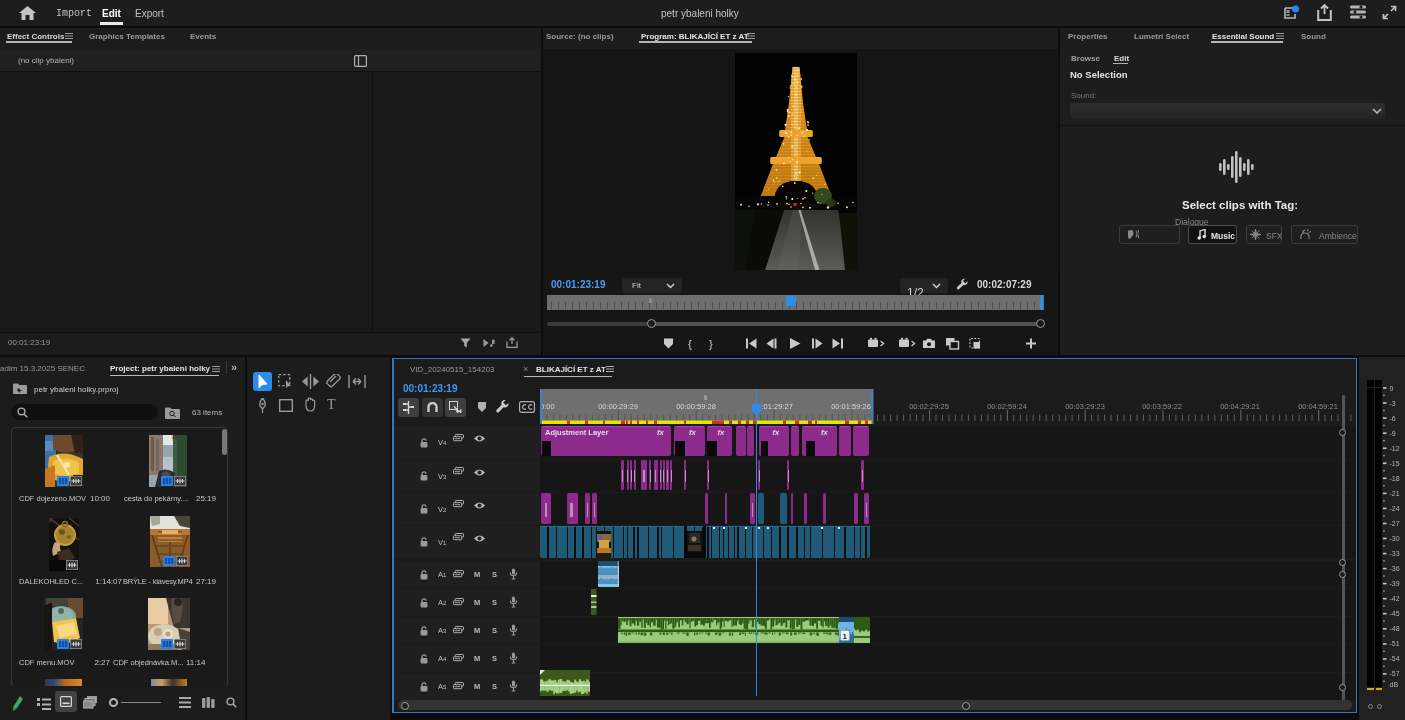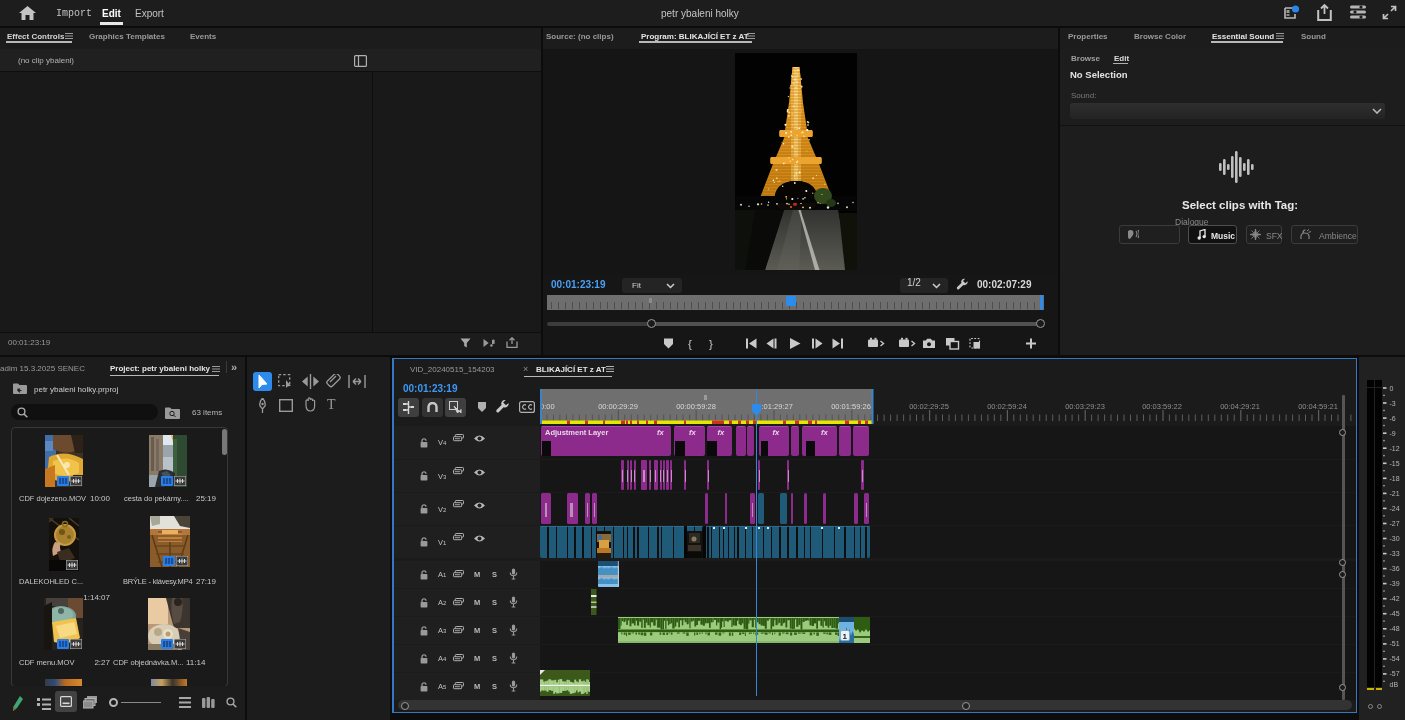--- a/index.html
+++ b/index.html
@@ -261,21 +261,21 @@
       <circle cx="52" cy="150.6" r="0.9" fill="#ffd890"></circle>
       <circle cx="68" cy="154.4" r="0.8" fill="#ffe8b0"></circle>
     </svg>
 <div class="txt" style="left:551px;top:279px;font-size:10px;color:#4aa0f5;font-weight:bold;">00:01:23:19</div>
 <div class="ab" style="left:622px;top:277.5px;width:60px;height:15px;background:#242424;border-radius:3px;"></div>
 <div class="txt" style="left:632px;top:281px;font-size:8px;color:#d0d0d0;font-weight:normal;">Fit</div>
 <svg class="ab" style="left:666px;top:282.5px;" width="9" height="6" viewBox="0 0 9 6">
       <path d="M1 1 L4.5 4.5 L8 1" stroke="#cecece" stroke-width="1.5" fill="none"></path>
     </svg>
 <div class="ab" style="left:900px;top:277.5px;width:48px;height:15px;background:#242424;border-radius:3px;"></div>
-<div class="txt" style="left:907px;top:277px;font-size:10px;color:#d0d0d0;font-weight:normal;">1/2</div>
+<div class="txt" style="left:907px;top:286px;font-size:12px;color:#d0d0d0;font-weight:normal;">1/2</div>
 <svg class="ab" style="left:932px;top:282.5px;" width="9" height="6" viewBox="0 0 9 6">
       <path d="M1 1 L4.5 4.5 L8 1" stroke="#cecece" stroke-width="1.5" fill="none"></path>
     </svg>
 <svg class="ab" style="left:956px;top:278px;" width="13" height="13" viewBox="0 0 13 13">
 <path d="M11.6 3.2 a3.2 3.2 0 0 1 -4.3 3.7 L3.2 11.1 a1.4 1.4 0 0 1 -2-2 L5.4 5.1 a3.2 3.2 0 0 1 3.7-4.3 L7 2.9 l2.4 2.4 Z" fill="#c8c8c8"></path>
     </svg>
 <div class="txt" style="left:977px;top:279px;font-size:10px;color:#d8d8d8;font-weight:bold;">00:02:07:29</div>
 <svg class="ab" style="left:547px;top:295px;" width="497" height="15" viewBox="0 0 497 15">
 <rect width="497" height="15" fill="#6e6e6e"></rect>
       <rect x="4" y="7" width="1" height="7" fill="#4e4e4e"></rect>
@@ -389,21 +389,21 @@
       </g>
 <g stroke="#c9c9c9" stroke-width="1.1" fill="none">
         <rect x="310" y="1.5" width="9.5" height="9.5" rx="1" stroke-dasharray="1.8 1.5"></rect>
         <rect x="313.5" y="5" width="6.5" height="6.5" fill="#c9c9c9" stroke="none"></rect>
       </g>
 <path d="M371 1.5 v10 M366 6.5 h10" stroke="#c9c9c9" stroke-width="2"></path>
     </svg>
 <div class="ab" style="left:1060px;top:28px;width:345px;height:327px;background:#1d1d1d;"></div>
 <div class="ab" style="left:1060px;top:28px;width:345px;height:21px;background:#1c1c1c;"></div>
 <div class="txt" style="left:1068px;top:31.5px;font-size:8px;color:#9a9a9a;font-weight:bold;">Properties</div>
-<div class="txt" style="left:1134px;top:31.5px;font-size:8px;color:#9a9a9a;font-weight:bold;">Browse Color</div>
+<div class="txt" style="left:1134px;top:31.5px;font-size:8px;color:#9a9a9a;font-weight:bold;">Lumetri Select</div>
 <div class="txt" style="left:1212px;top:31.5px;font-size:8px;color:#e4e4e4;font-weight:bold;">Essential Sound</div>
 <svg class="ab" style="left:1276px;top:33px;" width="8" height="6" viewBox="0 0 8 6">
       <path d="M0 0.5 H8 M0 3 H8 M0 5.5 H8" stroke="#9a9a9a" stroke-width="1.1"></path>
     </svg>
 <div class="txt" style="left:1301px;top:31.5px;font-size:8px;color:#9a9a9a;font-weight:bold;">Sound</div>
 <div class="ab" style="left:1211px;top:41px;width:72px;height:2px;background:#b8b8b8;"></div>
 <div class="txt" style="left:1071px;top:53.5px;font-size:8px;color:#9f9f9f;font-weight:bold;">Browse</div>
 <div class="txt" style="left:1114px;top:53.5px;font-size:8px;color:#dcdcdc;font-weight:bold;">Edit</div>
 <div class="ab" style="left:1113px;top:62.5px;width:15px;height:1.5px;background:#b0b0b0;"></div>
 <div class="txt" style="left:1070px;top:69px;font-size:9.5px;color:#e2e2e2;font-weight:bold;">No Selection</div>
@@ -537,21 +537,21 @@
 <circle cx="16" cy="6" r="2.5" fill="none" stroke="#8a6a20" stroke-width="1.5"></circle>
 <path d="M6 24 Q2 30 4 38 L12 34 Q10 28 12 25 Z" fill="#caa080"></path>
 <path d="M8 34 L20 30 L26 40 L12 46 Z" fill="#3a2c1e"></path>
 <rect x="0" y="42" width="30" height="11" fill="#0a0806"></rect>
     </svg>
 <svg class="ab" style="left:66px;top:560px;" width="12" height="10" viewBox="0 0 12 10">
       <rect width="12" height="10" rx="1" fill="#3a3a3a" stroke="#b8b8b8" stroke-width="1"></rect>
       <path d="M1.5 5 h9 M3.5 3 v4 M6 2.5 v5 M8.5 3 v4" stroke="#d8d8d8" stroke-width="1"></path>
     </svg>
 <div class="txt" style="left:19px;top:577px;font-size:7.5px;color:#c8c8c8;font-weight:normal;">DALEKOHLED C...</div>
-<div class="txt" style="left:76px;top:577px;width:34px;text-align:right;font-size:8px;color:#c8c8c8;margin-top:16px;">1:14:07</div>
+<div class="txt" style="left:88px;top:577px;width:34px;text-align:right;font-size:8px;color:#c8c8c8;">1:14:07</div>
 <svg class="ab" style="left:150px;top:516px;" width="40" height="51" viewBox="0 0 40 51">
 <rect width="40" height="51" fill="#8a5c2c"></rect>
 <rect x="0" y="0" width="40" height="13" fill="#e2e2da"></rect>
 <path d="M24 0 H40 V12 L30 10 Z" fill="#4a4438"></path>
 <path d="M0 0 H10 V8 L2 10 Z" fill="#a8a89a"></path>
 <rect x="0" y="13" width="40" height="6" fill="#b5763a"></rect>
 <rect x="8" y="16" width="24" height="10" fill="#c08040"></rect>
 <path d="M8 16 H32 M8 20 H32 M8 24 H32" stroke="#5e3a14" stroke-width="1.2"></path>
 <path d="M2 19 L12 51 M38 19 L28 51 M20 26 V51" stroke="#5e3a14" stroke-width="1.5"></path>
 <path d="M4 30 H36 M6 38 H34 M8 46 H32" stroke="#6a4418" stroke-width="1.4"></path>

